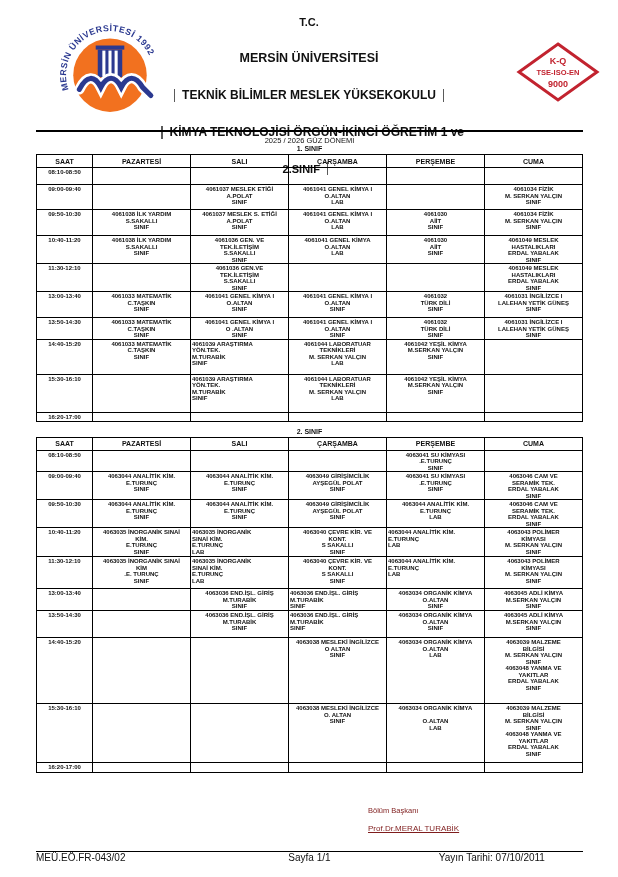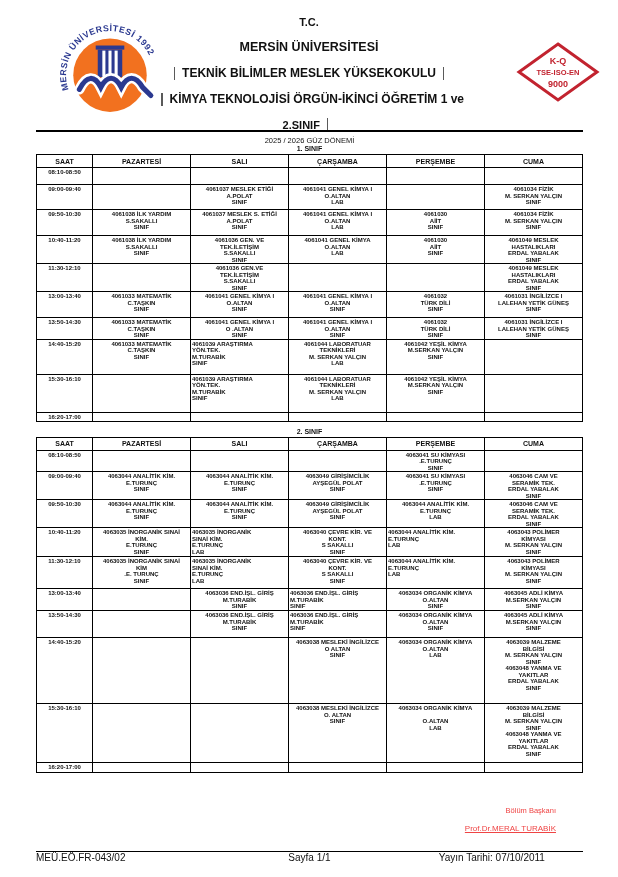--- a/index.html
+++ b/index.html
@@ -1,21 +1,21 @@
 <!DOCTYPE html>
 <html><head>
 <meta charset="utf-8">
 <style>
   html,body{margin:0;padding:0;background:#e8e8e8;}
   .page{position:relative;width:618px;height:877px;background:#ffffff;margin:0 auto;
         font-family:"Liberation Sans",sans-serif;color:#111;overflow:hidden;}
 
   
   .header-text{position:absolute;top:16px;left:0;right:0;display:flex;flex-direction:column;
-               align-items:center;gap:12px;text-align:center;font-weight:bold;}
+               align-items:center;gap:23px;text-align:center;font-weight:bold;}
   .h-tc{font-size:11px;}
   .h-uni{font-size:12.5px;}
   .h-line{font-size:12px;display:flex;align-items:center;}
   .h-grade{font-size:11px;display:flex;align-items:center;text-align:center;}
   .h-form{font-size:11px;margin-top:1px;}
   .vbar{display:inline-block;width:1.5px;height:13px;background:#5a5a5a;margin:0 7px;}
 
   .uni-logo{position:absolute;left:56px;top:20px;width:108px;height:98px;}
   .q-logo{position:absolute;left:516px;top:42px;width:84px;height:60px;}
 
@@ -31,21 +31,21 @@
   .col-time{width:56px;}
   table.sched th{border:1px solid #000;border-bottom:1.5px solid #000;font-size:7px;
                  font-weight:bold;padding:1px 0;height:10px;text-align:center;}
   table.sched td{border:1px solid #000;vertical-align:top;padding:1px 1px 0;overflow:hidden;}
   td.time{font-size:6px;font-weight:bold;text-align:center;line-height:7px;}
   td.cell{font-size:6px;font-weight:bold;text-align:center;line-height:6.5px;}
   td.cell.left{text-align:left;}
   .ln{white-space:nowrap;}
 
   
-  .signature{position:absolute;top:806px;left:356px;width:200px;text-align:right;color:#ef4444;}
+  .signature{position:absolute;top:806px;left:368px;width:200px;text-align:left;color:#7f1d1d;}
   .sig-title{font-size:7.5px;margin-bottom:9px;}
   .sig-name{font-size:8px;text-decoration:underline;}
   .footer{position:absolute;left:36px;width:547px;top:851px;border-top:1.5px solid #000;
           padding-top:0;display:flex;font-size:10px;}
   .footer .f-left{flex:1;text-align:left;}
   .footer .f-center{flex:1;text-align:center;}
   .footer .f-right{flex:1;text-align:center;}
 </style>
 </head>
 <body>

